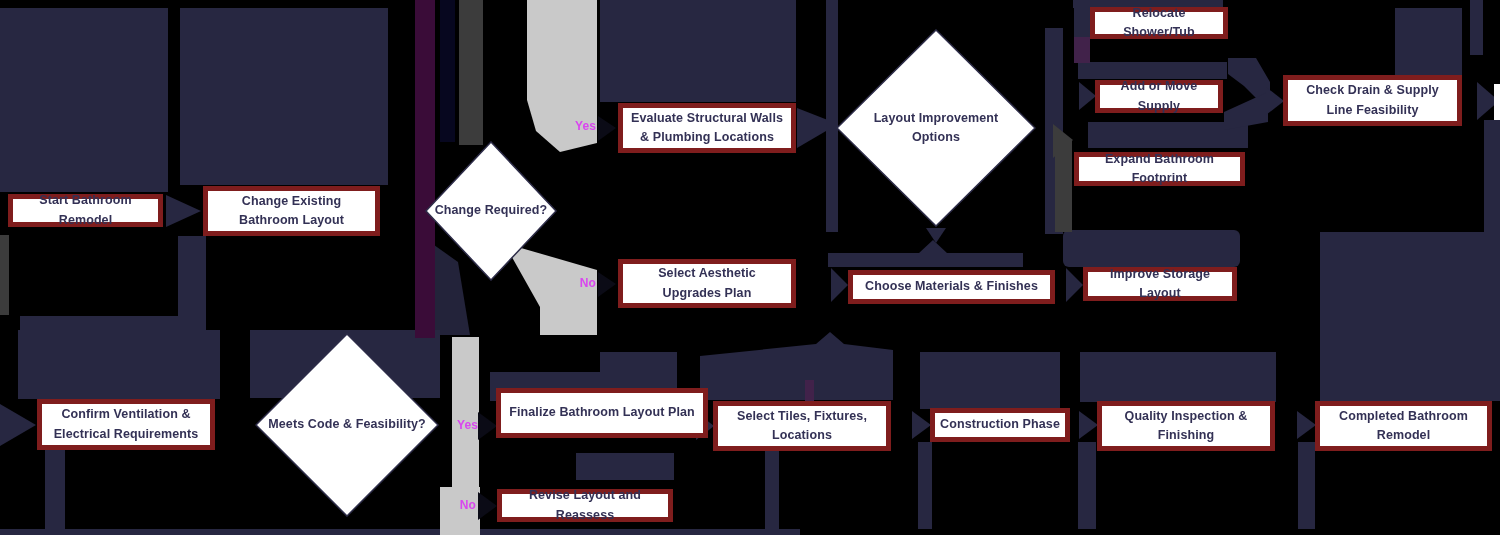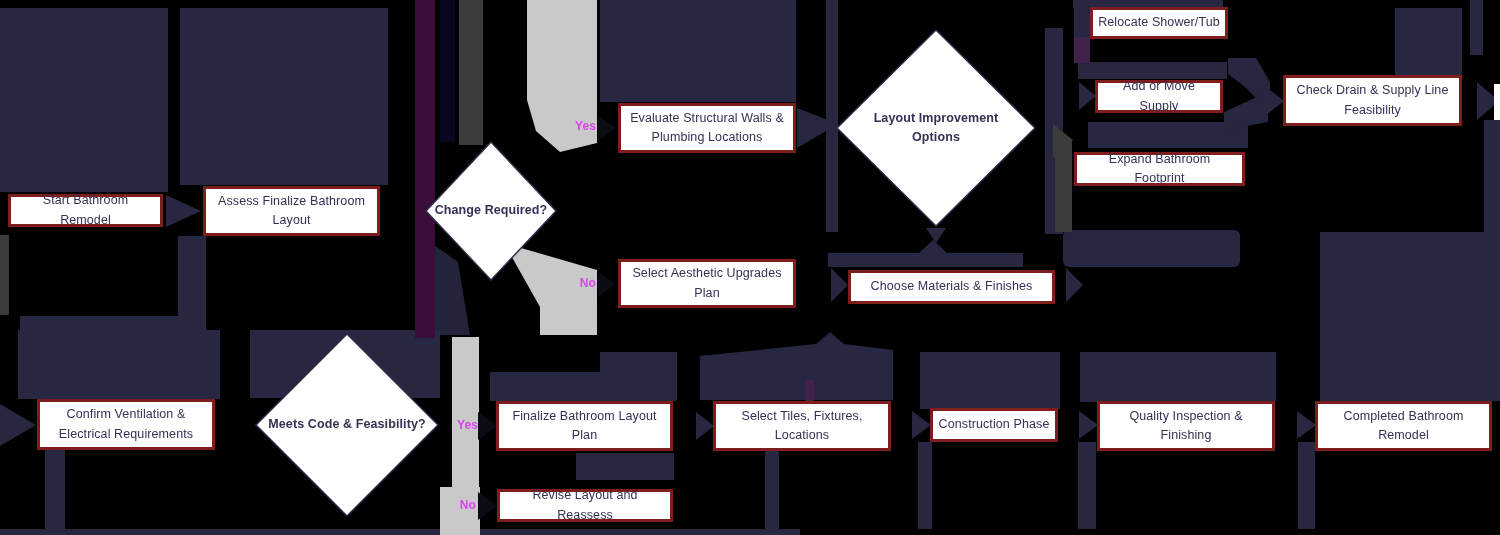--- a/index.html
+++ b/index.html
@@ -1,23 +1,23 @@
 <!DOCTYPE html>
 <html><head>
 <meta charset="utf-8">
 <style>
   html,body{margin:0;padding:0;background:#000;}
   .canvas{position:relative;width:1500px;height:535px;background:#000000;overflow:hidden;
           font-family:"Liberation Sans",sans-serif;}
   .connector-layer{position:absolute;left:0;top:0;z-index:1;}
   .f-n{fill:#272741}.f-n2{fill:#23233a}.f-g{fill:#c9c9c9}.f-d{fill:#3c3c3c}
   .f-b{fill:#07071f}.f-p{fill:#3a0c38}.f-t{fill:#41224a}.f-a{fill:#0b0b16}.f-w{fill:#fdfdfd}
-  .node{position:absolute;z-index:3;background:#ffffff;border:3px solid #7f1d1d;
+  .node{position:absolute;z-index:3;background:#ffffff;border:5px solid #7f1d1d;
         box-sizing:border-box;display:flex;align-items:center;justify-content:center;
-        text-align:center;font-weight:400;font-size:12.5px;line-height:1.55;
+        text-align:center;font-weight:700;font-size:12.5px;line-height:1.55;
         color:#333155;padding:2px 5px;letter-spacing:.1px;}
   .diamond{position:absolute;z-index:2;}
   .diamond svg{position:absolute;left:0;top:0;}
   .dtext{position:absolute;z-index:3;display:flex;align-items:center;justify-content:center;
          text-align:center;font-weight:700;font-size:12.5px;line-height:1.55;
          color:#333155;letter-spacing:.1px;}
   .elabel{position:absolute;z-index:4;font-weight:600;font-size:12px;color:#d946ef;
           text-align:right;letter-spacing:.1px;}
 </style>
 </head>
@@ -95,33 +95,34 @@
     <g>
       <polygon class="f-a" points="598,116 616,128 598,141"></polygon>
       <polygon class="f-a" points="598,272 616,284 598,297"></polygon>
       <polygon class="f-a" points="478,412 497,426 478,440"></polygon>
       <polygon class="f-a" points="478,492 497,506 478,520"></polygon>
     </g>
     <rect class="f-w" x="1494" y="84" width="6" height="36"></rect>
   </svg>
 
   <div class="node" style="left:8px;top:194px;width:155px;height:33px">Start Bathroom Remodel</div>
-  <div class="node" style="left:203px;top:186px;width:177px;height:50px">Assess Finalize Bathroom Layout</div>
+  <div class="node" style="left:203px;top:186px;width:177px;height:50px">Change Existing Bathroom Layout</div>
   <div class="node" style="left:618px;top:103px;width:178px;height:50px">Evaluate Structural Walls &amp; Plumbing Locations</div>
   <div class="node" style="left:618px;top:259px;width:178px;height:49px">Select Aesthetic Upgrades Plan</div>
   <div class="node" style="left:1090px;top:7px;width:138px;height:32px">Relocate Shower/Tub</div>
   <div class="node" style="left:1095px;top:80px;width:128px;height:33px">Add or Move Supply</div>
   <div class="node" style="left:1283px;top:75px;width:179px;height:51px">Check Drain &amp; Supply Line Feasibility</div>
   <div class="node" style="left:1074px;top:152px;width:171px;height:34px">Expand Bathroom Footprint</div>
   <div class="node" style="left:848px;top:270px;width:207px;height:34px">Choose Materials &amp; Finishes</div>
+  <div class="node" style="left:1083px;top:267px;width:154px;height:34px">Improve Storage Layout</div>
   <div class="node" style="left:37px;top:399px;width:178px;height:51px">Confirm Ventilation &amp; Electrical Requirements</div>
-  <div class="node" style="left:496px;top:401px;width:177px;height:50px">Finalize Bathroom Layout Plan</div>
+  <div class="node" style="left:496px;top:388px;width:212px;height:50px">Finalize Bathroom Layout Plan</div>
   <div class="node" style="left:497px;top:489px;width:176px;height:33px">Revise Layout and Reassess</div>
   <div class="node" style="left:713px;top:401px;width:178px;height:50px">Select Tiles, Fixtures, Locations</div>
-  <div class="node" style="left:930px;top:408px;width:128px;height:34px">Construction Phase</div>
+  <div class="node" style="left:930px;top:408px;width:140px;height:34px">Construction Phase</div>
   <div class="node" style="left:1097px;top:401px;width:178px;height:50px">Quality Inspection &amp; Finishing</div>
   <div class="node" style="left:1315px;top:401px;width:177px;height:50px">Completed Bathroom Remodel</div>
 
   <div class="diamond" style="left:425px;top:141px;width:132px;height:140px">
     <svg width="132" height="140" viewBox="0 0 132 140">
       <polygon points="66,1 131,70 66,139 1,70" fill="#ffffff" stroke="#2e2d49" stroke-width="1.5"></polygon>
     </svg>
     <div class="dtext" style="left:8px;top:0;width:116px;height:140px">Change Required?</div>
   </div>
 

